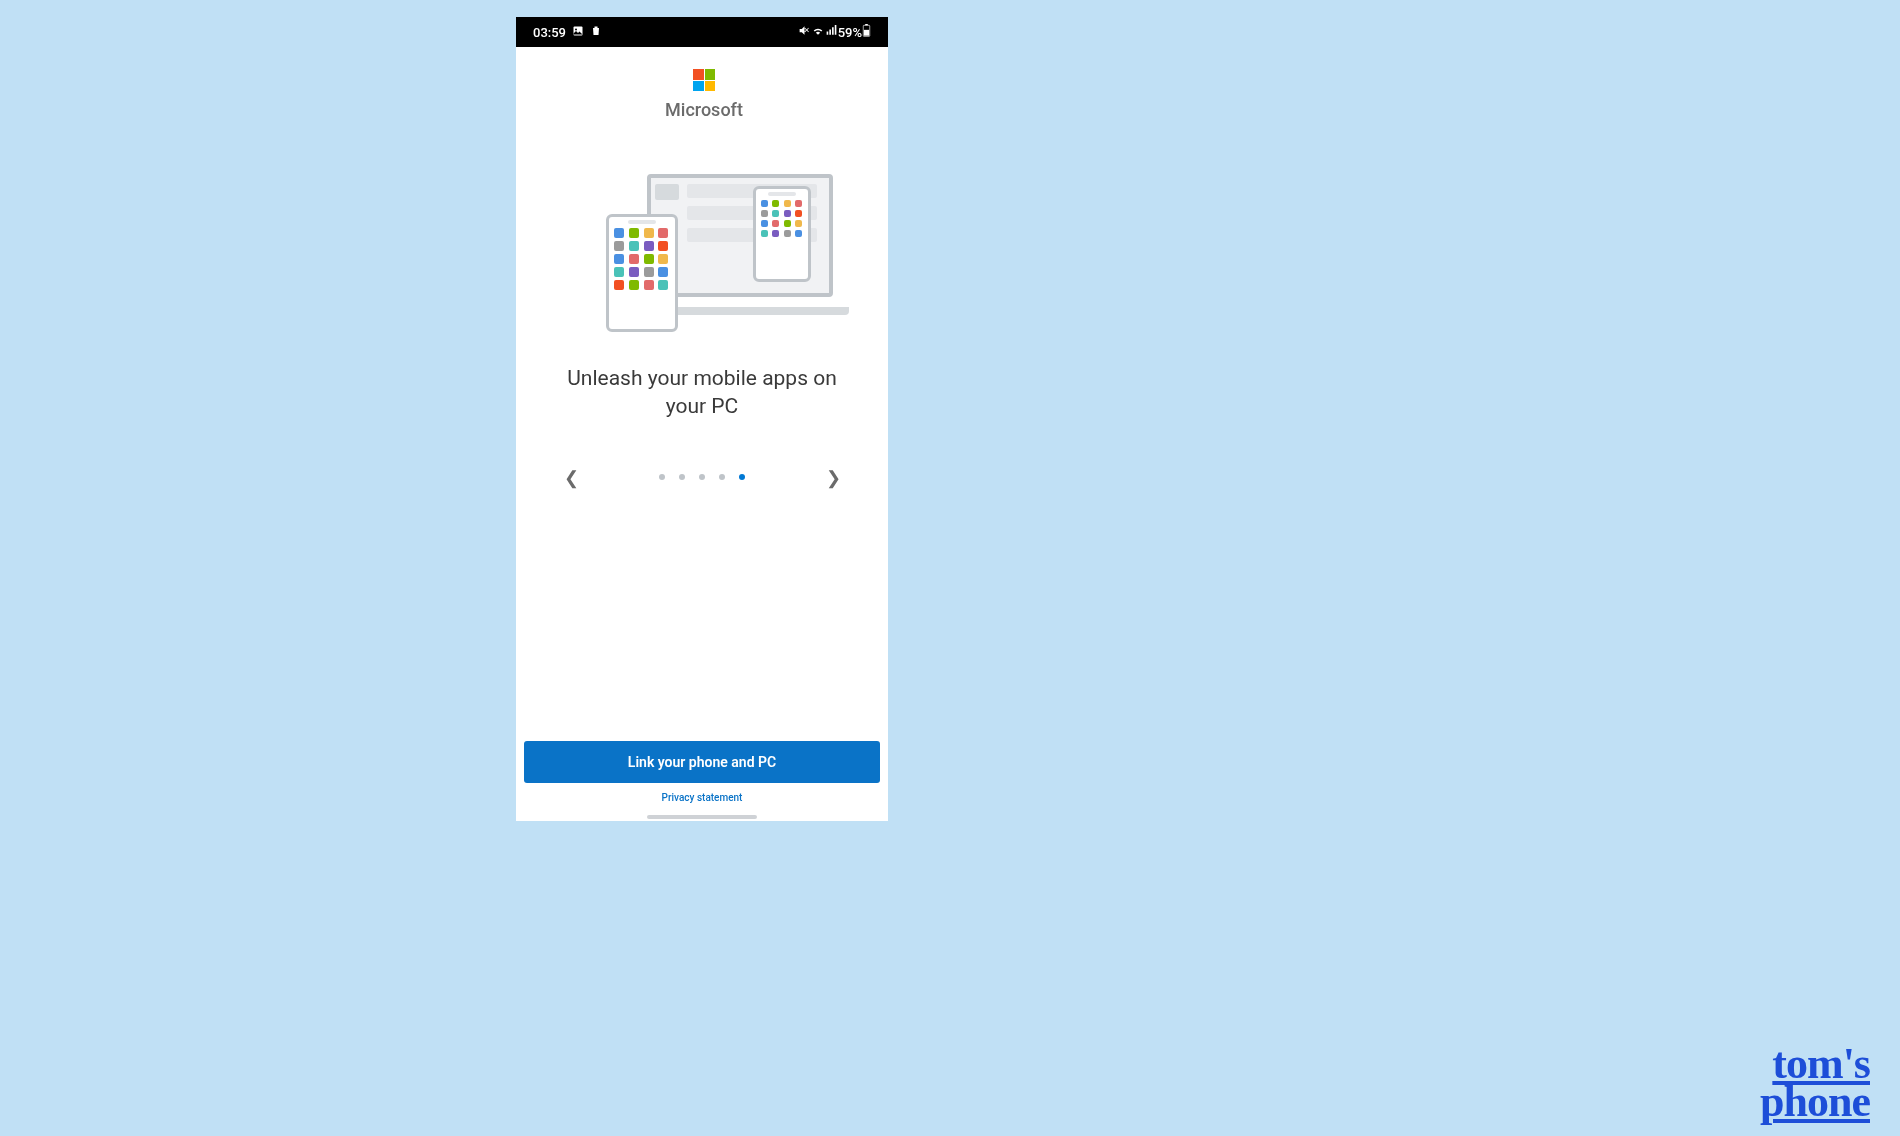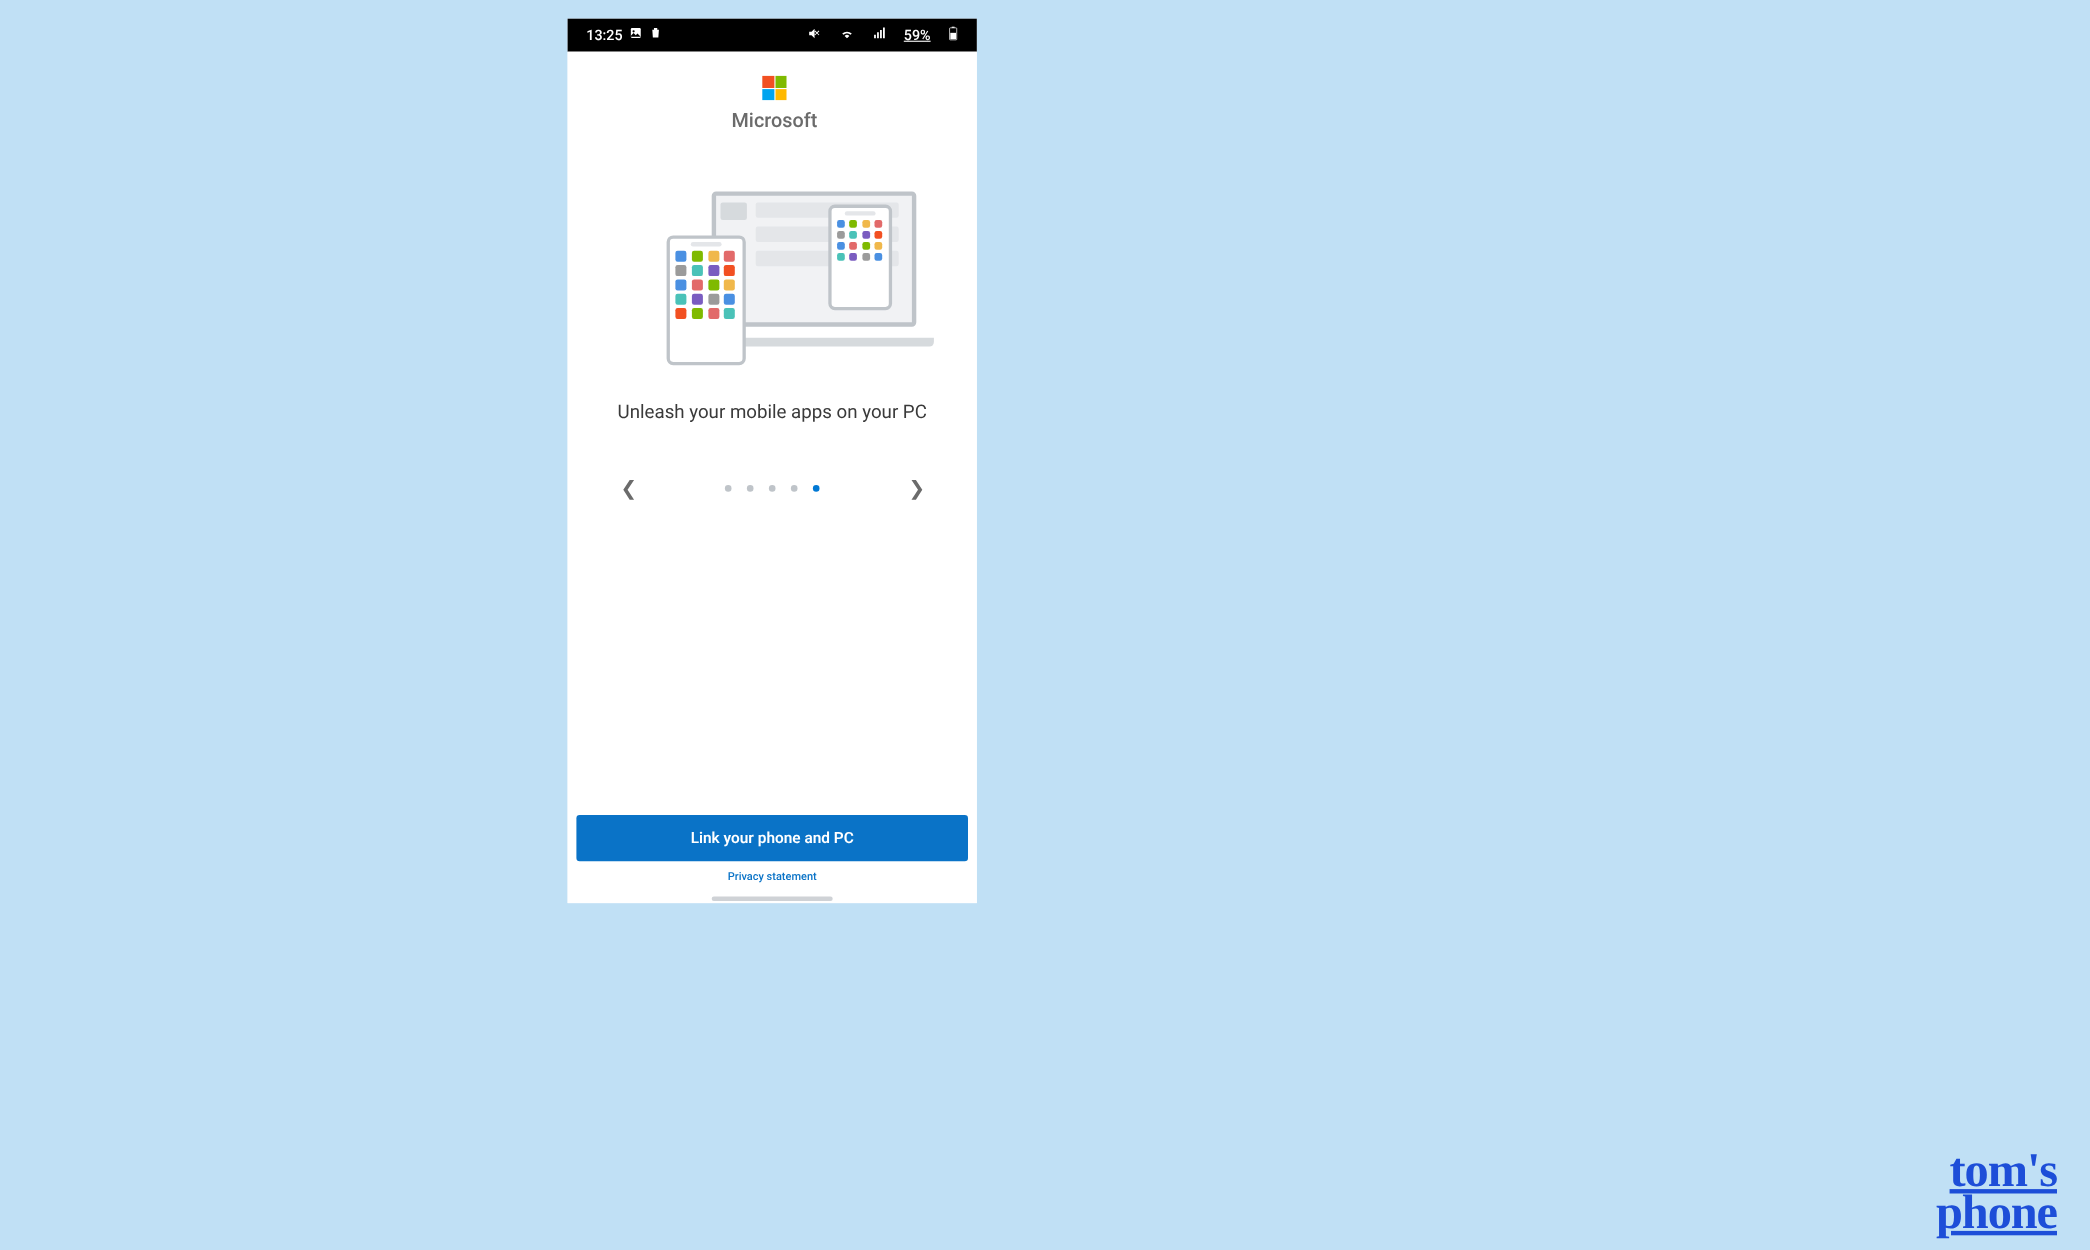--- a/index.html
+++ b/index.html
@@ -34,22 +34,21 @@
     font-weight: 500;
   }
   .status-left {
     display: flex;
     align-items: center;
     gap: 6px;
   }
   .status-right {
     display: flex;
     align-items: center;
-    gap: 16px;
-    text-decoration: underline;
+    gap: 0;
   }
   .content {
     flex: 1;
     display: flex;
     flex-direction: column;
     background: #fff;
     position: relative;
   }
   .brand {
     display: flex;
@@ -147,21 +146,21 @@
     padding: 0 5px;
   }
   .app-grid span {
     width: 10px; height: 10px;
     border-radius: 2px;
   }
   .phone-small.right .app-grid span { width: 7px; height: 7px; }
   .heading {
     text-align: center;
     color: #3a3a3a;
-    font-size: 17px;
+    font-size: 21px;
     font-weight: 400;
     line-height: 1.35;
     padding: 0 30px;
     margin: 14px 0 46px 0;
   }
   .carousel {
     display: flex;
     align-items: center;
     justify-content: space-between;
     padding: 0 48px;
@@ -244,21 +243,21 @@
   }
   .watermark .w1 { font-size: 44px; letter-spacing: -1px; }
   .watermark .w2 { font-size: 44px; letter-spacing: -1px; margin-left: 40px; }
 </style>
 </head>
 <body>
 
 <div class="phone-frame">
   <div class="status-bar">
     <div class="status-left">
-      <span>13:25</span>
+      <span>03:59</span>
       <span>
         <svg width="12" height="12" viewBox="0 0 24 24" fill="#fff">
             <rect x="3" y="3" width="18" height="18" rx="2"></rect>
             <circle cx="8" cy="9" r="2" fill="#000"></circle>
             <path d="M3 17l5-5 4 4 3-3 6 6H3z" fill="#000"></path>
           </svg>
       </span>
       <span>
         <svg width="12" height="12" viewBox="0 0 24 24" fill="#fff">
             <path d="M6 6h12l-1 14H7L6 6zm3-3h6v3H9V3z"></path>

